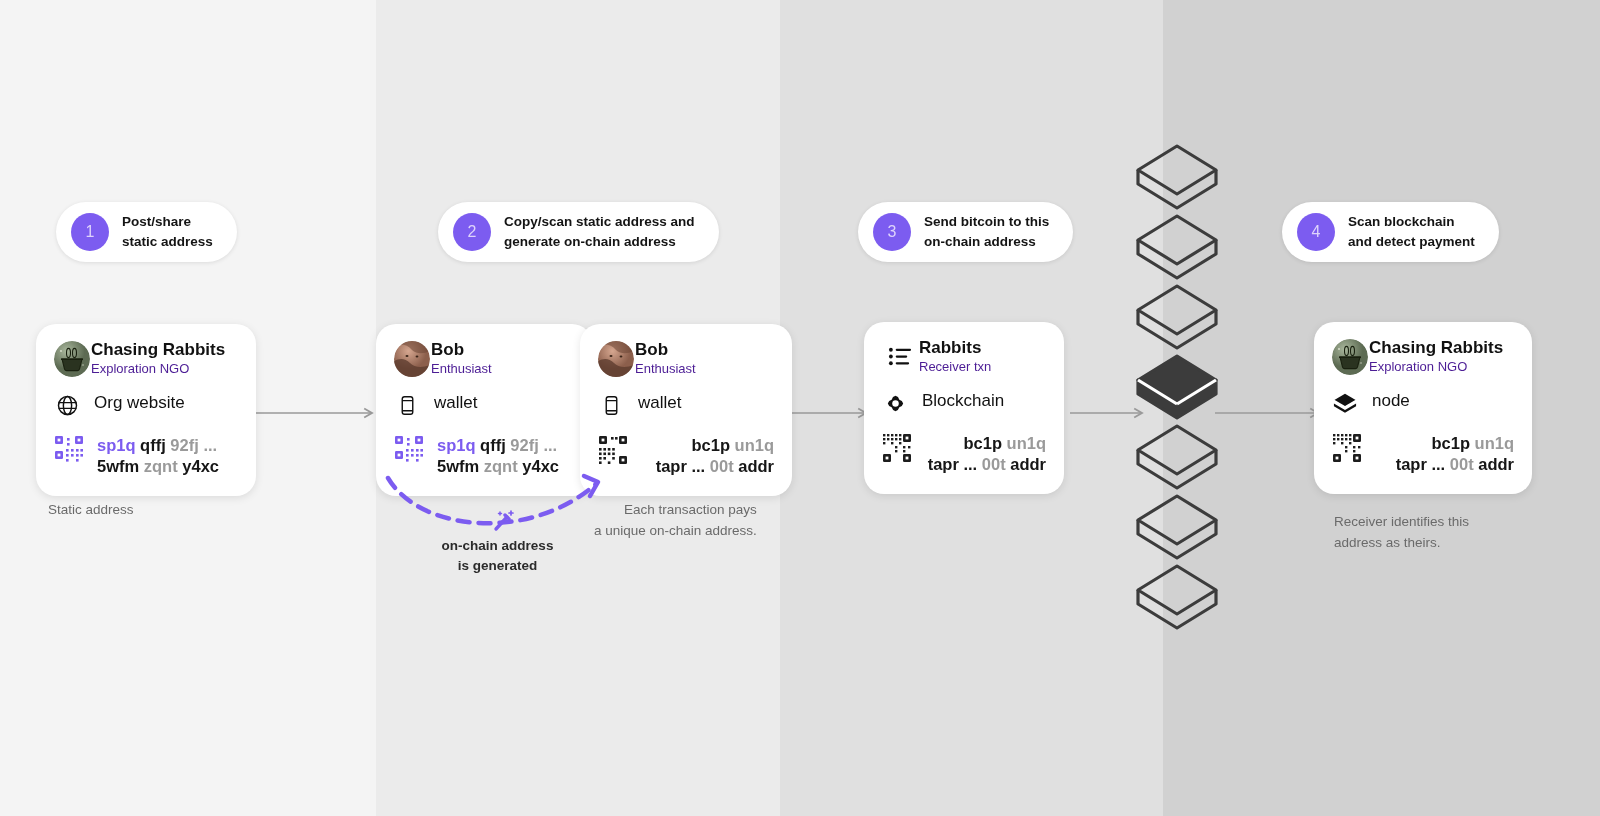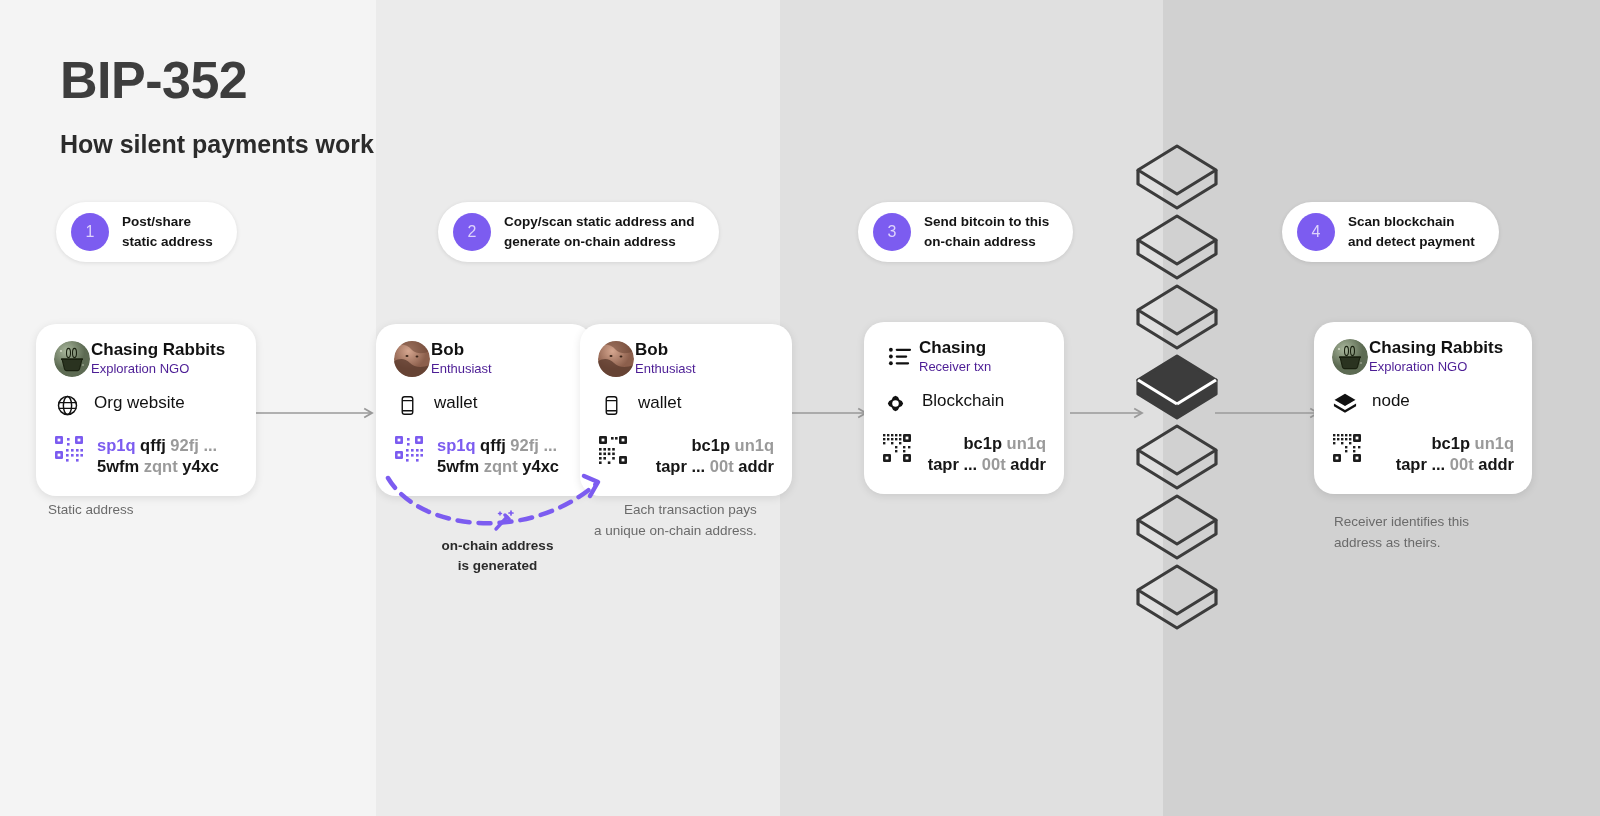--- a/index.html
+++ b/index.html
@@ -97,22 +97,20 @@
 </head>
 <body>
 
 <div id="stage">
 
   <div class="band band-1"></div>
   <div class="band band-2"></div>
   <div class="band band-3"></div>
   <div class="band band-4"></div>
 
-  <div class="title">BIP-352</div>
-  <div class="subtitle">How silent payments work</div>
 
   <div class="pill pill-1">
     <div class="pill-num">1</div>
     <div class="pill-text">Post/share
 static address</div>
   </div>
   <div class="pill pill-2">
     <div class="pill-num">2</div>
     <div class="pill-text">Copy/scan static address and
 generate on-chain address</div>
@@ -417,21 +415,21 @@
         <svg viewBox="0 0 26 26" width="25" height="25" fill="#111">
           <circle cx="3" cy="6" r="2"></circle>
             <rect x="8" y="5" width="16" height="2.2" rx="1.1"></rect>
           <circle cx="3" cy="13" r="2"></circle>
             <rect x="8" y="12" width="12" height="2.2" rx="1.1"></rect>
           <circle cx="3" cy="20" r="2"></circle>
             <rect x="8" y="19" width="14" height="2.2" rx="1.1"></rect>
         </svg>
       </div>
       <div>
-        <div class="card-name">Chasing</div>
+        <div class="card-name">Rabbits</div>
         <div class="card-role">Receiver txn</div>
       </div>
     </div>
     <div class="card-row">
       <div class="row-icon">
         <svg viewBox="0 0 26 26" width="25" height="25" fill="#111">
           <path d="M13 1 a5.5 5.5 0 0 1 4 4 a5.5 5.5 0 0 1 4 4 a5.5 5.5 0 0 1 -4 4 a5.5 5.5 0 0 1 -4 4 a5.5 5.5 0 0 1 -4 -4 a5.5 5.5 0 0 1 -4 -4 a5.5 5.5 0 0 1 4 -4 a5.5 5.5 0 0 1 4 -4 Z" transform="translate(0,4)"></path>
           <circle cx="13" cy="13" r="3.4" fill="#fff"></circle>
         </svg>
       </div>

